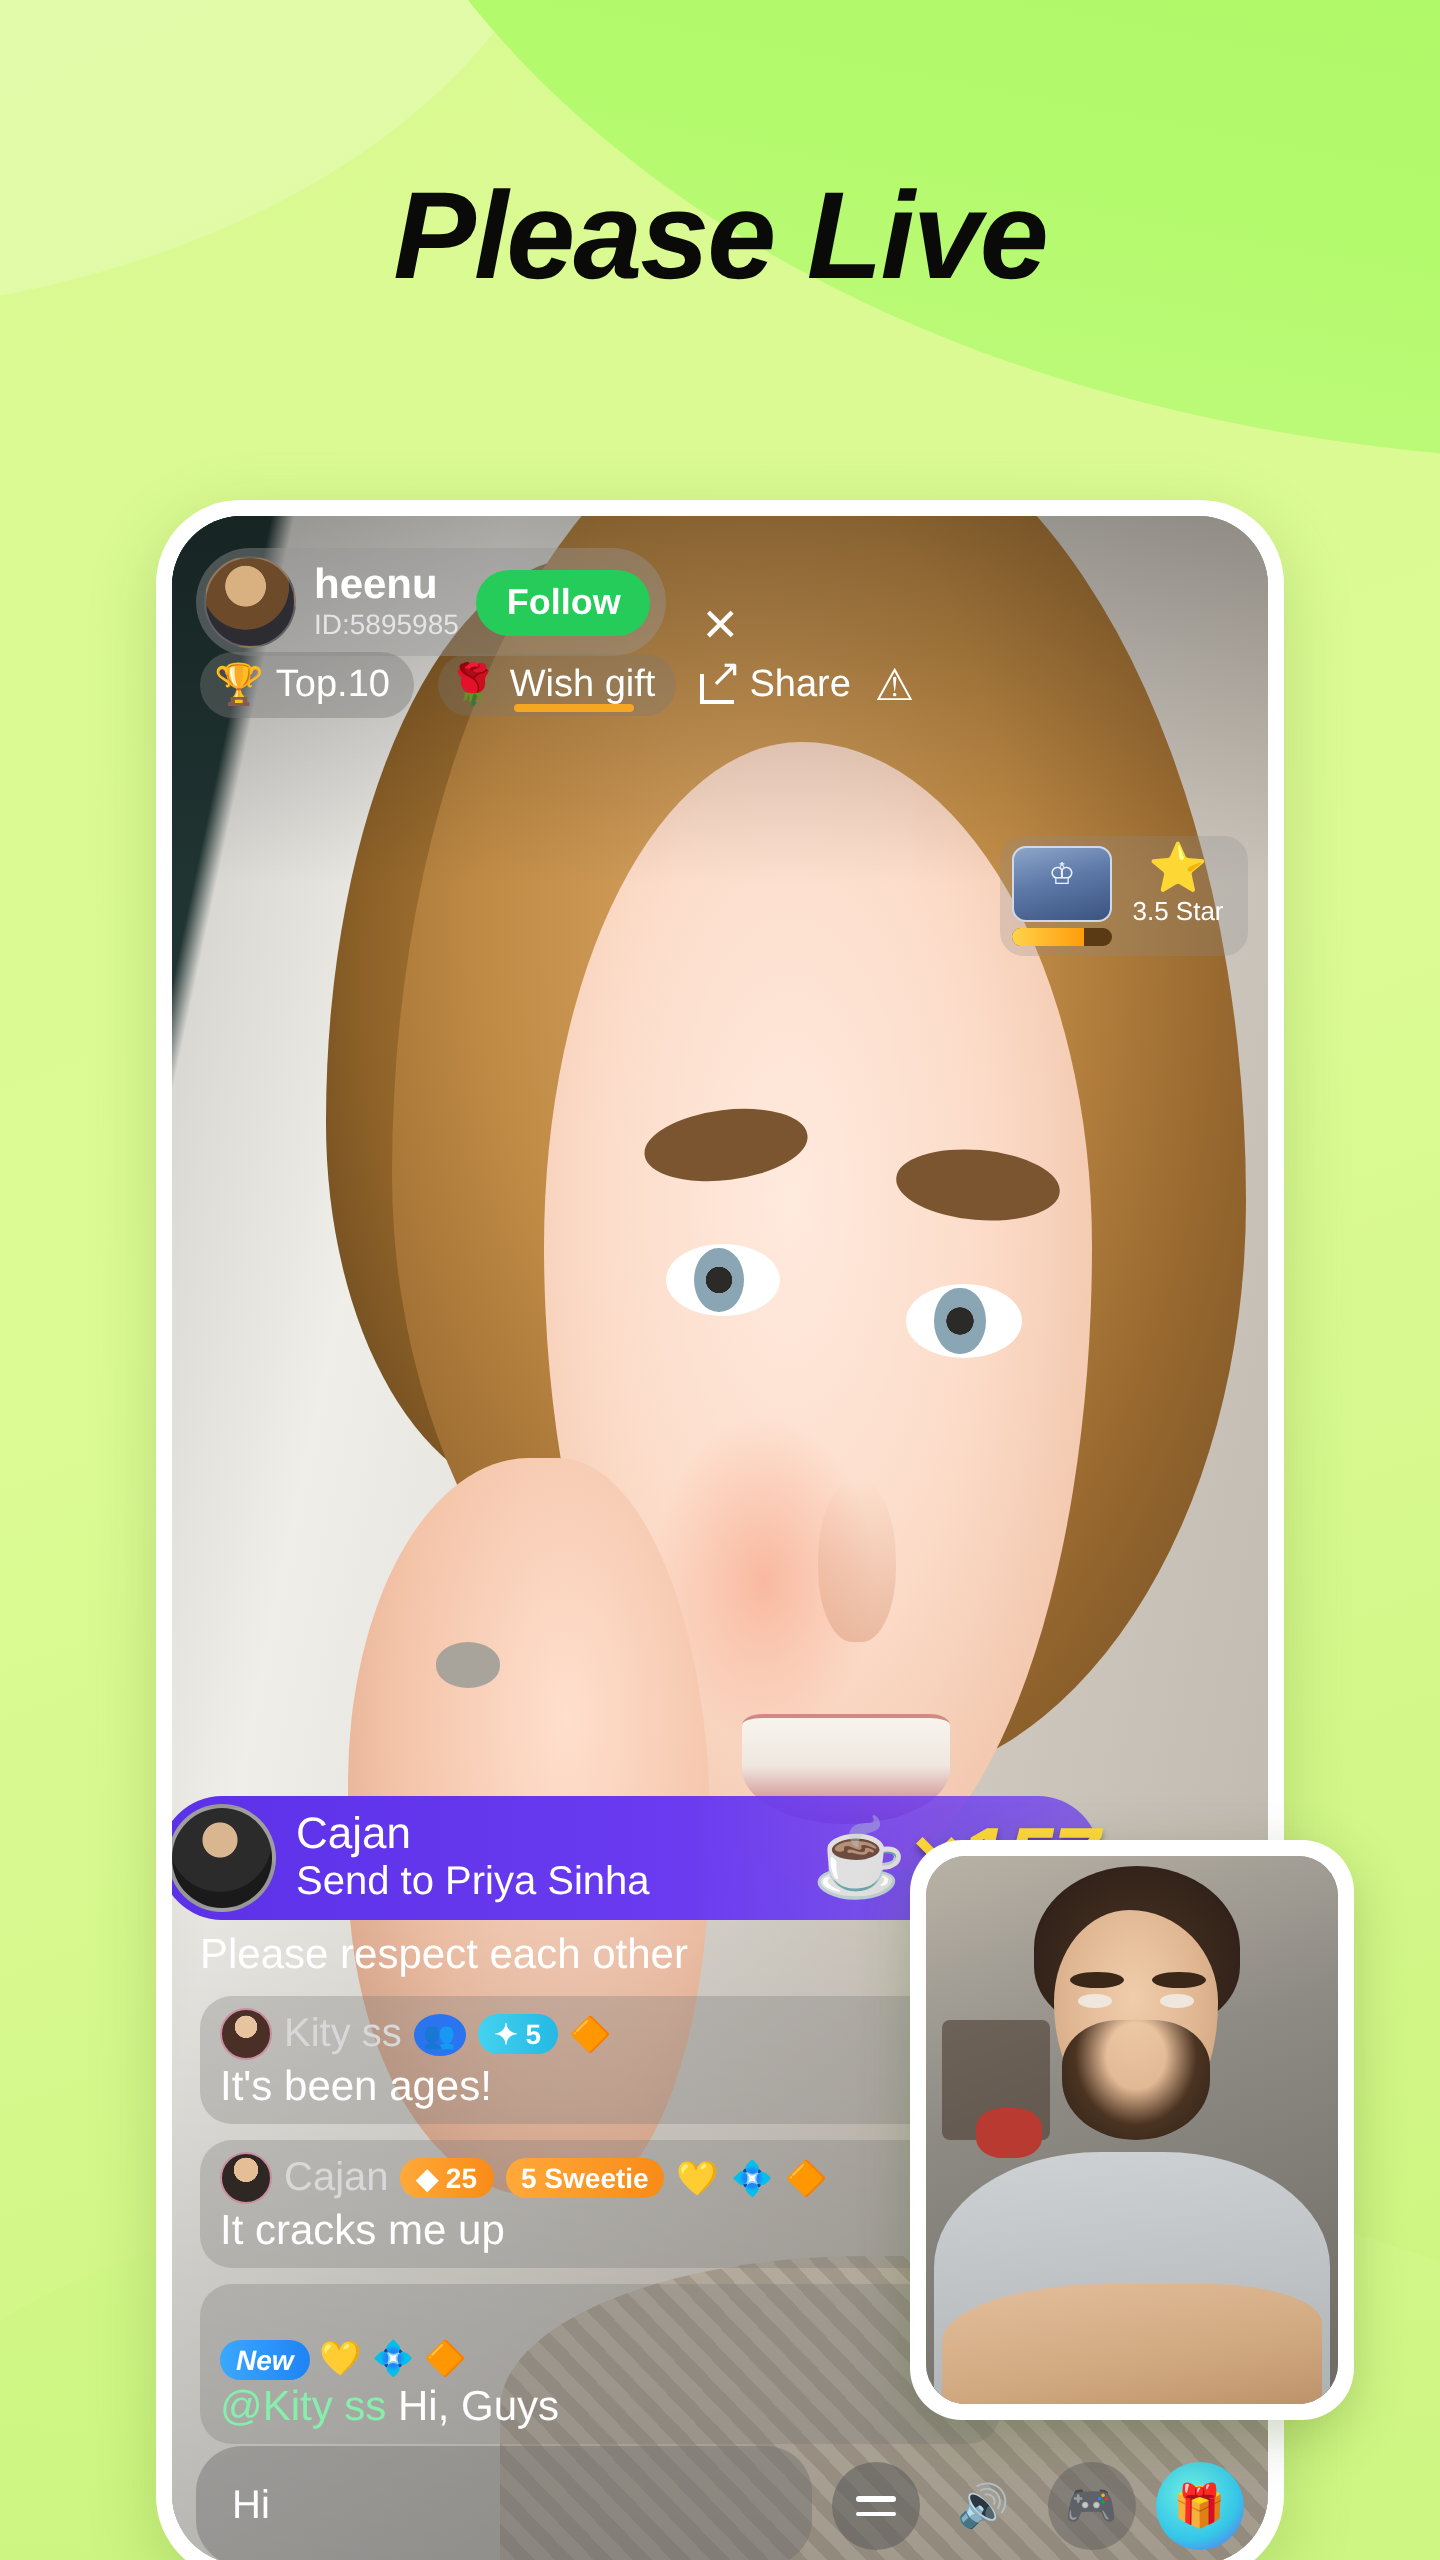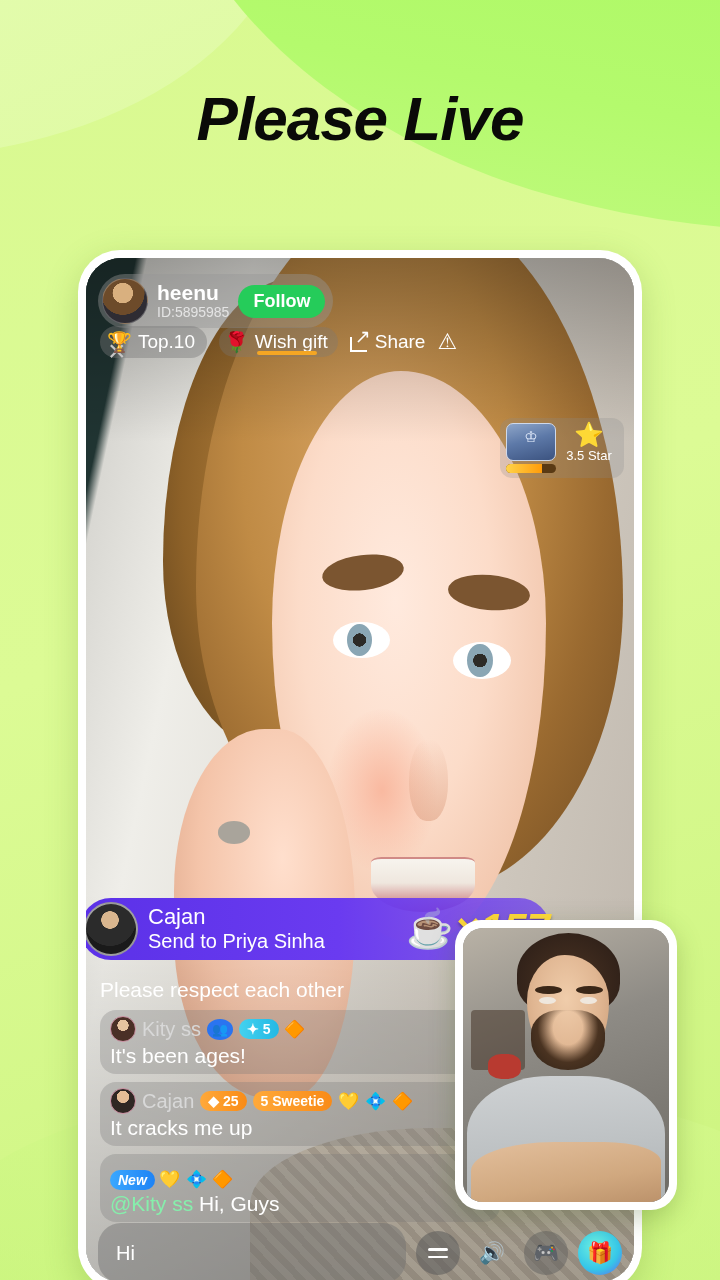--- a/index.html
+++ b/index.html
@@ -78,21 +78,21 @@
   #v-ring { left:24%; top:55%; width:6%; height:2.2%;
     border-radius:50%; background:#a9a49b; }
   #v-shirt { left:30%; bottom:-2%; width:76%; height:17%;
     border-radius:44% 46% 0 0;
     background:repeating-linear-gradient(46deg,#cfc5b4 0 7px,#bbb0a0 7px 14px); }
   #v-vignette { inset:0; background:
      linear-gradient(180deg,rgba(0,0,0,.30) 0%,rgba(0,0,0,0) 18%,rgba(0,0,0,0) 62%,rgba(0,0,0,.22) 100%); }
 
   
   #topbar { position:absolute; left:0; top:0; width:100%; padding:16px 12px 0;
-    display:flex; align-items:flex-start; gap:8px;flex-direction:column; }
+    display:flex; align-items:flex-end; gap:8px; }
   .host-pill { display:flex; align-items:center; gap:9px;
     background:rgba(150,150,150,.42); border-radius:30px; padding:4px 8px 4px 4px; }
   .host-av { width:46px; height:46px; border-radius:50%; flex:none;
     background:radial-gradient(circle at 45% 32%,#d9b07f 0 26%,#6d4b2a 27% 56%,#2e2c33 57% 100%);
     border:1.5px solid rgba(255,255,255,.25); }
   .host-meta { line-height:1.08; }
   .host-name { color:#fff; font-size:21px; font-weight:bold; }
   .host-id { color:#e4e4e4; font-size:14px; }
   #follow-btn { background:#25cc5a; color:#fff; font-size:18px; font-weight:bold;
     border:none; border-radius:20px; padding:6px 15px; cursor:pointer; }
@@ -175,21 +175,21 @@
   .badge { border-radius:11px; font-size:14px; color:#fff; padding:2px 8px;
     display:inline-flex; align-items:center; gap:3px; white-space:nowrap; }
   .b-blue { background:#2a74f0; border-radius:50%; padding:3px 5px; font-size:13px; }
   .b-cyan { background:linear-gradient(90deg,#43d2ef,#24b8e4); font-weight:bold; }
   .b-orange { background:linear-gradient(90deg,#ffa93a,#f98b17); font-weight:bold; }
   .b-purple { background:linear-gradient(90deg,#b93df0,#9a27d8); font-weight:bold; }
   .b-new { background:linear-gradient(90deg,#3ba8ff,#1e83f5); font-weight:bold; font-style:italic; }
   .gem { font-size:17px; }
   .chat-text { color:#fff; font-size:21px; margin-top:2px; }
   .at-tag { color:#86efac; }
-  #badges-line2 { display:flex; align-items:center; gap:5px; margin-top:9px; }
+  #badges-line2 { display:flex; align-items:center; gap:5px; margin-top:21px; }
 
   
   #bottombar { position:absolute; left:0; bottom:0; width:100%; height:58px;
     display:flex; align-items:center; padding:0 12px; gap:10px; }
   #chat-input { flex:1; height:60px; background:rgba(110,110,110,.45);
     border-radius:23px; display:flex; align-items:center; padding:0 18px;
     color:#fff; font-size:20px; }
   .bb-ic { width:44px; height:44px; border-radius:50%; flex:none;
     display:flex; align-items:center; justify-content:center; font-size:21px; }
   #bb-menu { background:rgba(90,90,90,.55); color:#fff; flex-direction:column; gap:5px; }

